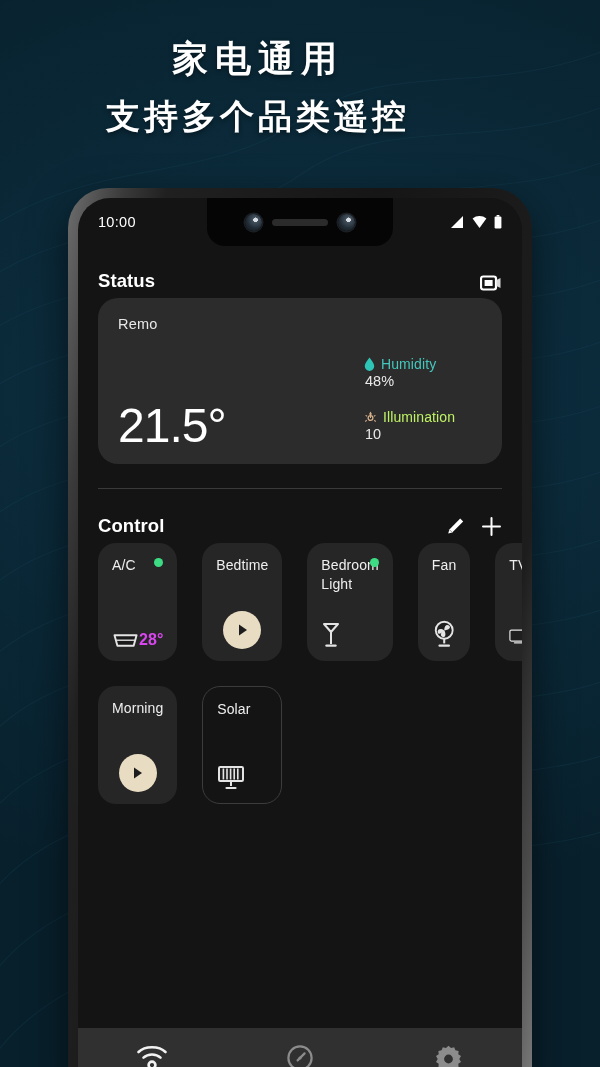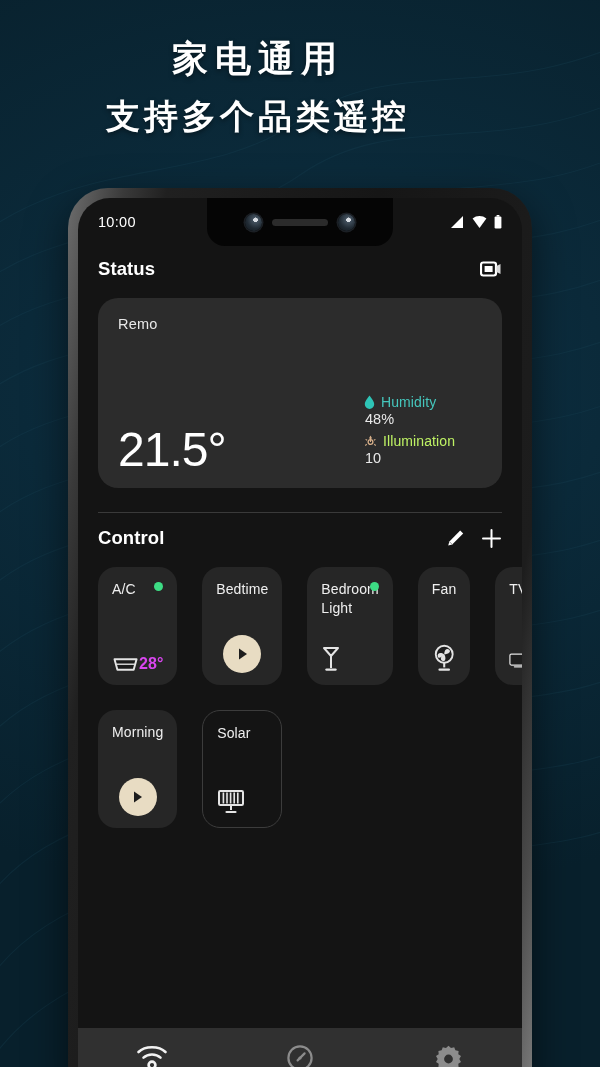--- a/index.html
+++ b/index.html
@@ -125,38 +125,38 @@
   }
 
   
   #content {
     padding: 0 20px;
     position: relative;
   }
 
   .sec-head {
     display: flex;
-    align-items: center;
+    align-items: flex-end;
     justify-content: space-between;
     height: 46px;
   }
   .sec-title {
     color: #fff;
     font-size: 18.5px;
     font-weight: 700;
     letter-spacing: .1px;
   }
   .sec-actions { display: flex; align-items: center; gap: 16px; }
 
   
   #status-card {
     margin-top: 6px;
     background: #2c2c2c;
     border-radius: 20px;
-    height: 190px;
+    height: 166px;
     padding: 18px 20px 16px 20px;
     position: relative;
   }
   #remo-label {
     color: #e8e8e8;
     font-size: 14.5px;
     letter-spacing: .2px;
   }
   #card-body {
     position: absolute;
@@ -167,21 +167,21 @@
   }
   #temp {
     color: #ffffff;
     font-size: 48px;
     font-weight: 300;
     line-height: .92;
     letter-spacing: -1px;
     font-family: "Liberation Sans", sans-serif;
   }
   #metrics { padding-bottom: 6px; min-width: 120px; }
-  .metric { margin-bottom: 6px; }
+  .metric { margin-bottom: 20px; }
   .metric:last-child { margin-bottom: 0; }
   .metric-head {
     display: flex; align-items: center; gap: 6px;
     font-size: 14px;
     letter-spacing: .1px;
   }
   .metric-val {
     color: #e9e9e9;
     font-size: 14.5px;
     margin-top: 1px;

